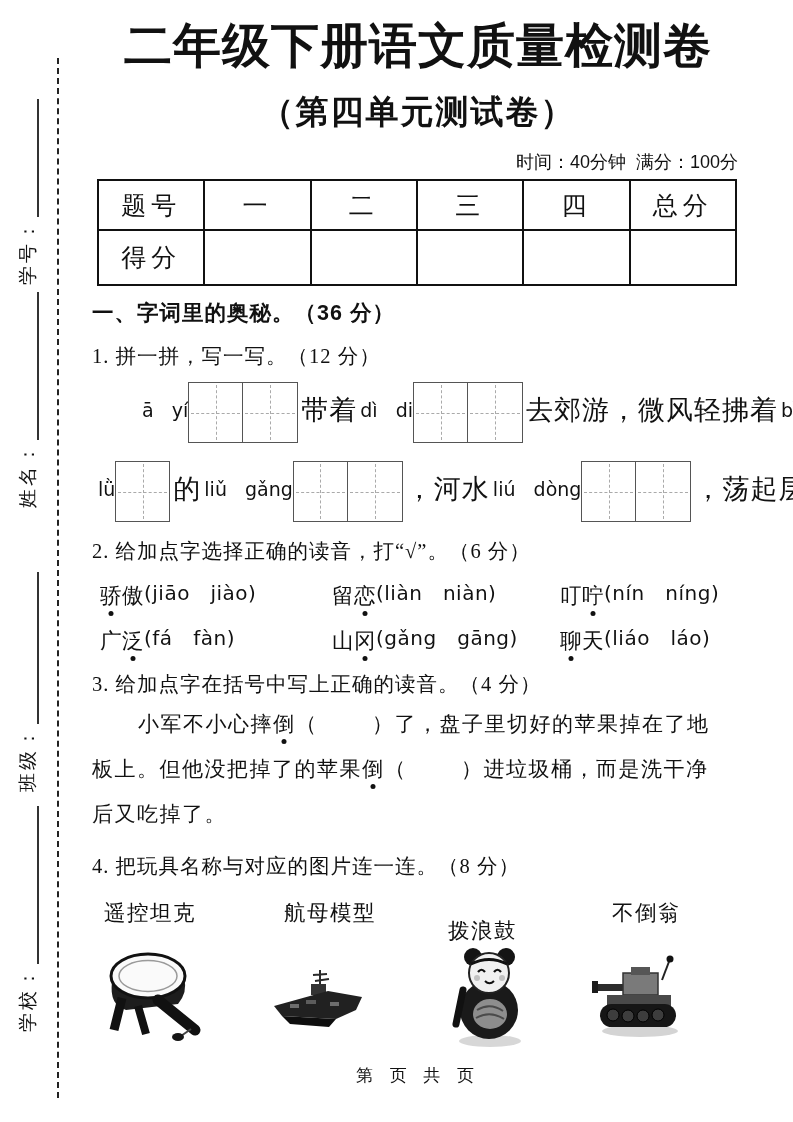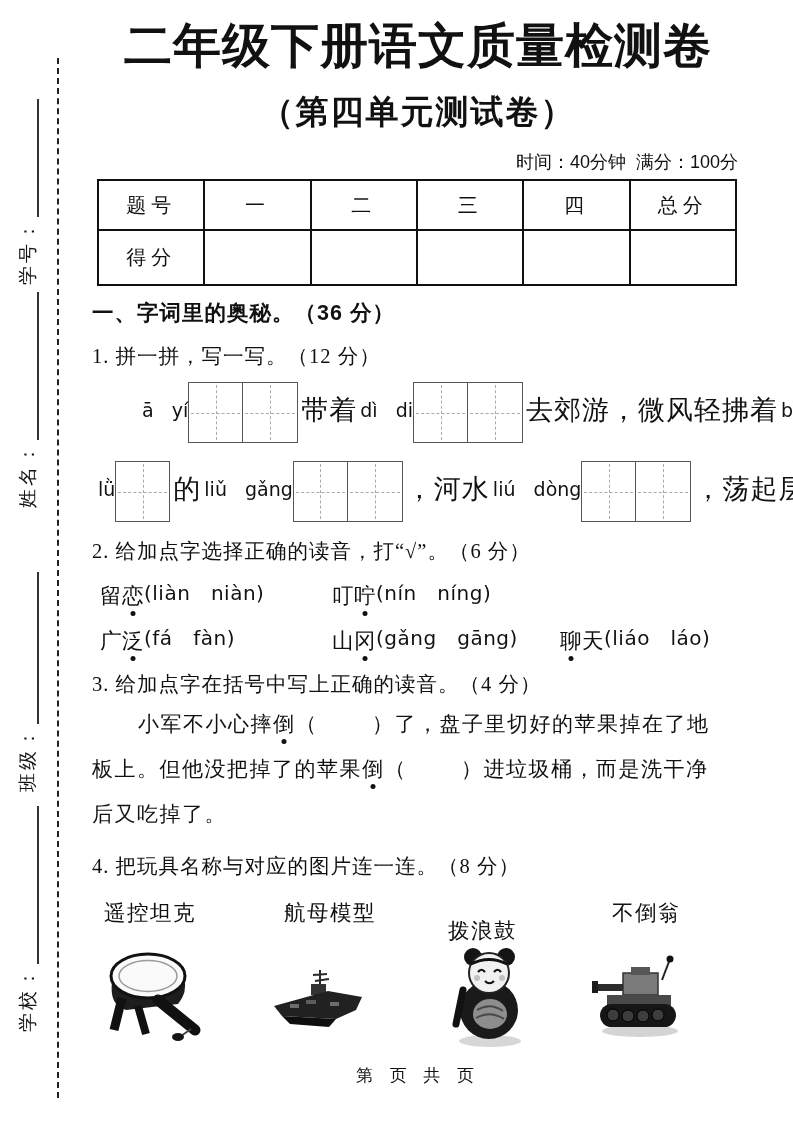--- a/index.html
+++ b/index.html
@@ -22,21 +22,21 @@
   
   .main{position:absolute;left:92px;top:0;width:652px;}
   .title{font-family:"Liberation Sans", sans-serif;font-weight:900;font-size:48px;
     text-align:center;margin:14px 0 0;letter-spacing:1px;}
   .subtitle{font-family:"Liberation Sans", sans-serif;font-weight:900;font-size:33px;
     text-align:center;margin:12px 0 0;letter-spacing:2px;}
   .meta{font-family:"Liberation Sans", sans-serif;font-size:18px;text-align:right;
     margin:15px 6px 5px 0;white-space:pre;}
   
   table.score{border-collapse:collapse;width:640px;margin-left:5px;table-layout:fixed;}
-  table.score td{border:2.2px solid #111;text-align:center;font-size:20px;letter-spacing:5px;}
+  table.score td{border:2.2px solid #111;text-align:center;font-size:25px;letter-spacing:5px;}
   table.score tr.hdr td{height:46px;}
   table.score tr.scr td{height:51px;}
   
   .sec-heading{font-family:"Liberation Sans", sans-serif;font-weight:bold;font-size:21.5px;
     margin:12px 0 0 0;letter-spacing:1px;}
   .q-label{font-size:20.5px;margin:15px 0 0 0;letter-spacing:1px;}
   
   .pin-row{display:flex;align-items:flex-end;}
   #q1-line1{margin:12px 0 0 50px;}
   #q1-line2{margin:18px 0 0 6px;}
@@ -176,20 +176,24 @@
         <div class="tian-grid">
           <div class="tian-cell"></div>
           <div class="tian-cell"></div>
         </div>
       </div>
       <span class="glue">。</span>
     </div>
 
   <div class="q-label">2. 给加点字选择正确的读音，打“√”。（6 分）</div>
   <div class="q2-row" id="q2-row1">
+      <span class="q2-item">
+        <span class="word"><span class="ch dotted">骄</span><span class="ch">傲</span></span>
+        <span class="opts">(jiāo   jiào)</span>
+      </span>
       <span class="q2-item">
         <span class="word"><span class="ch">留</span><span class="ch dotted">恋</span></span>
         <span class="opts">(liàn   niàn)</span>
       </span>
       <span class="q2-item">
         <span class="word"><span class="ch">叮</span><span class="ch dotted">咛</span></span>
         <span class="opts">(nín   níng)</span>
       </span>
     </div>
   <div class="q2-row" id="q2-row2">

